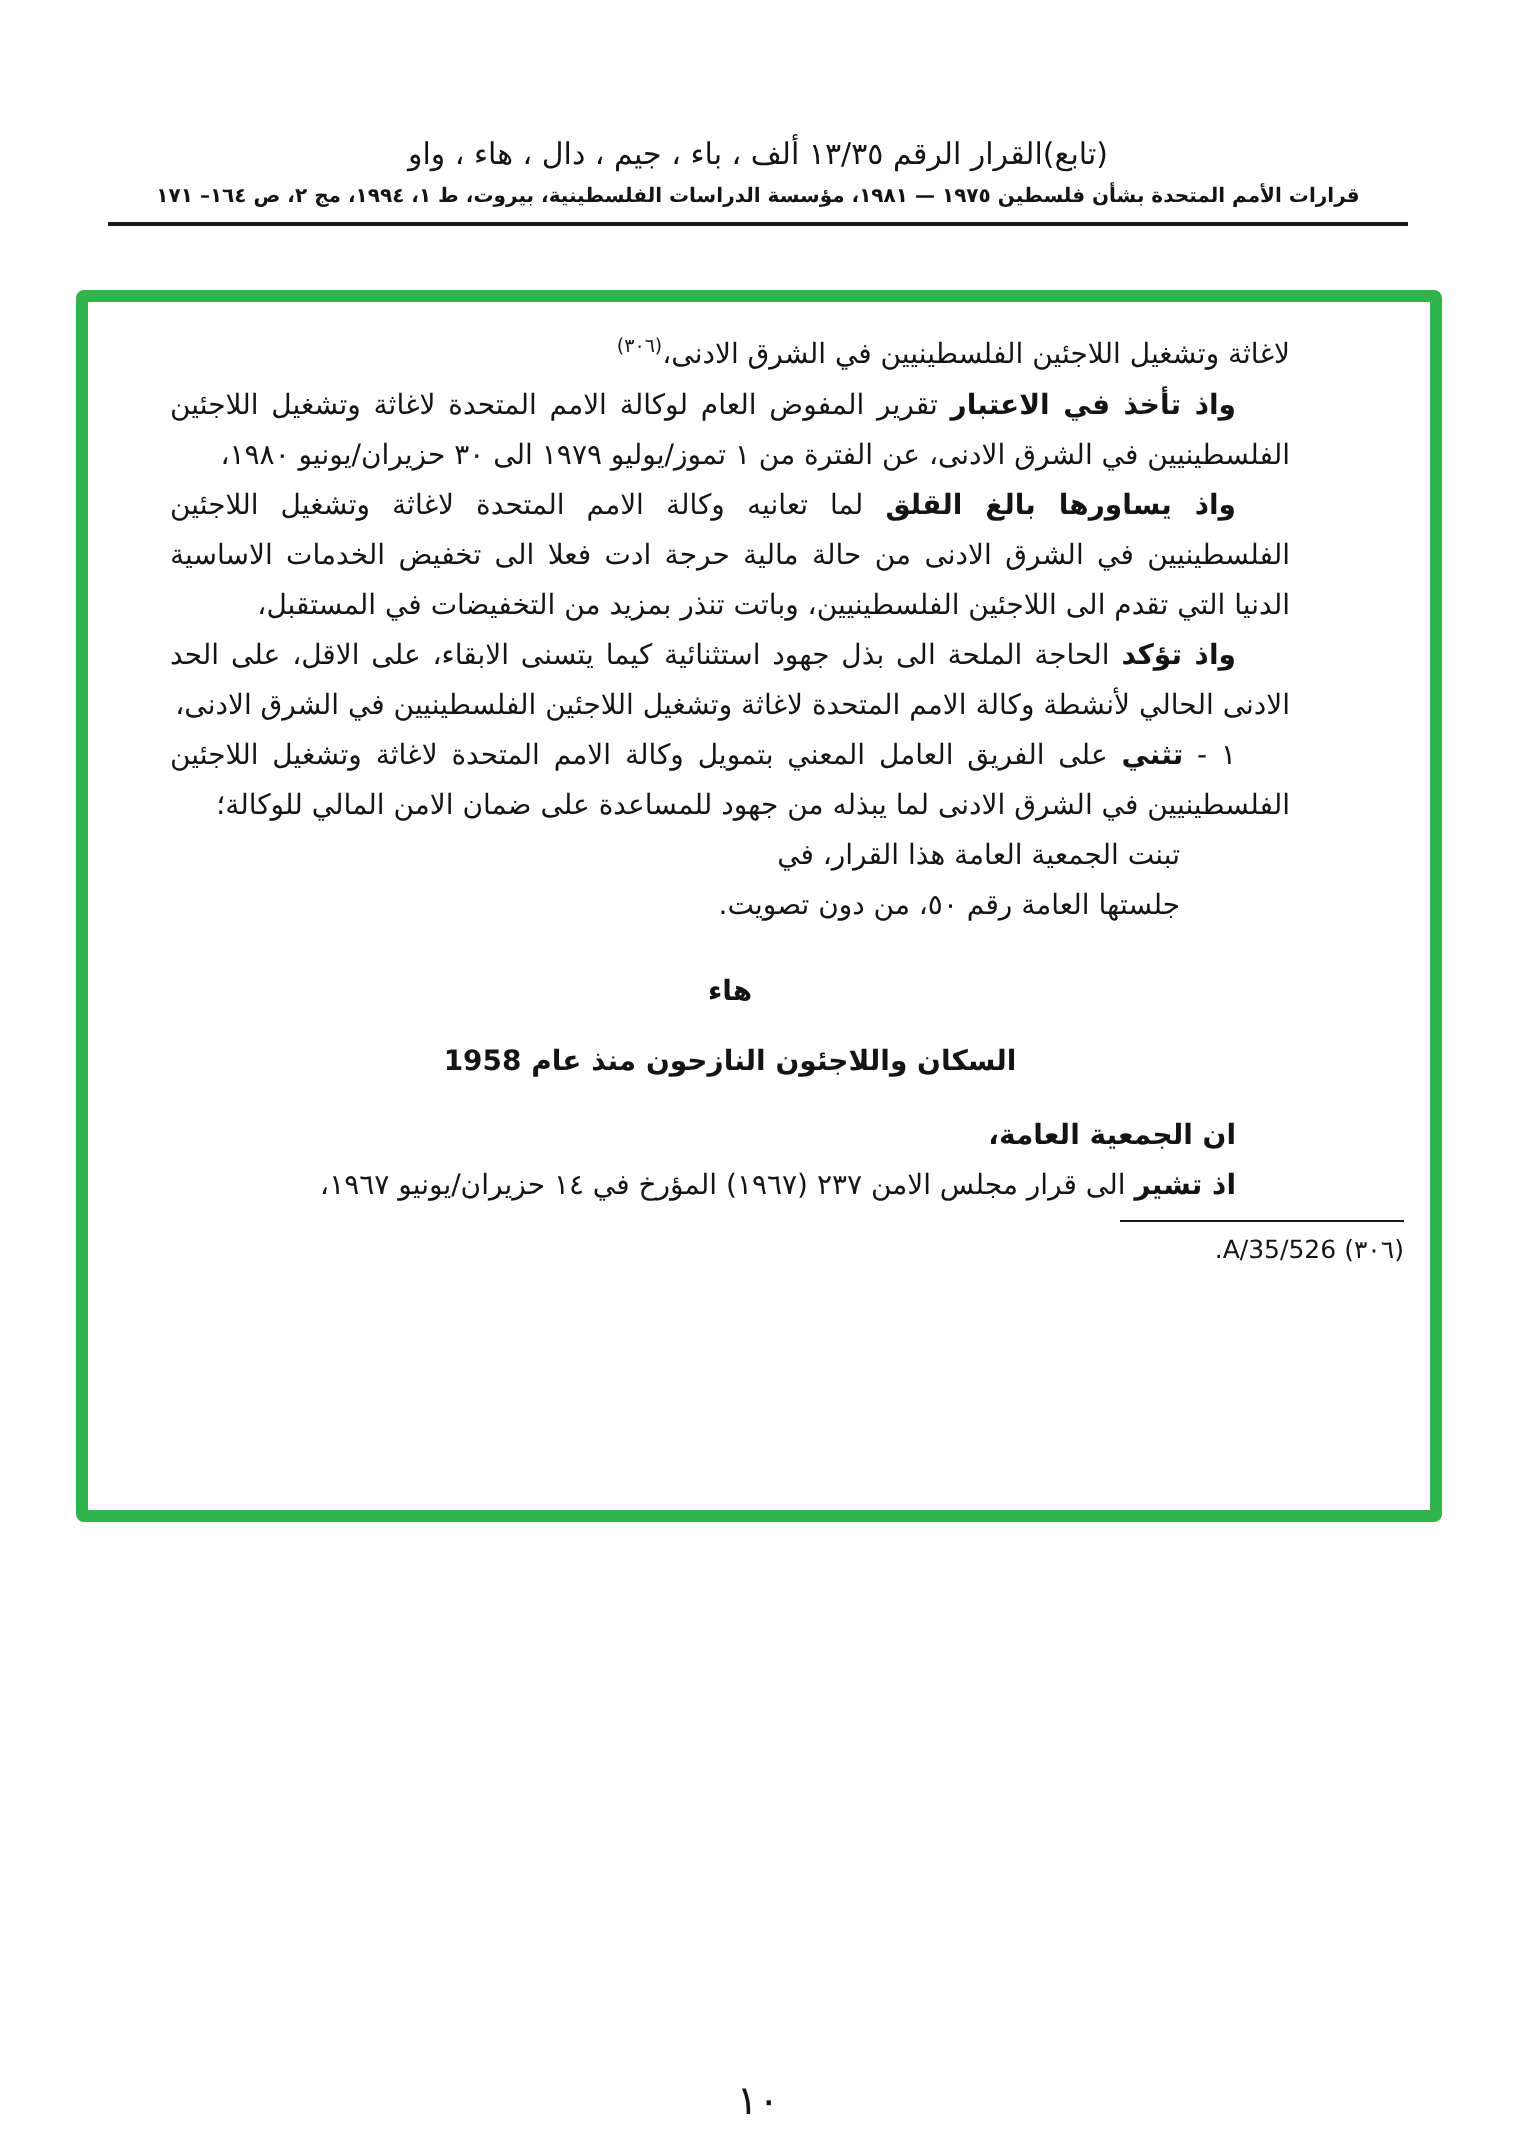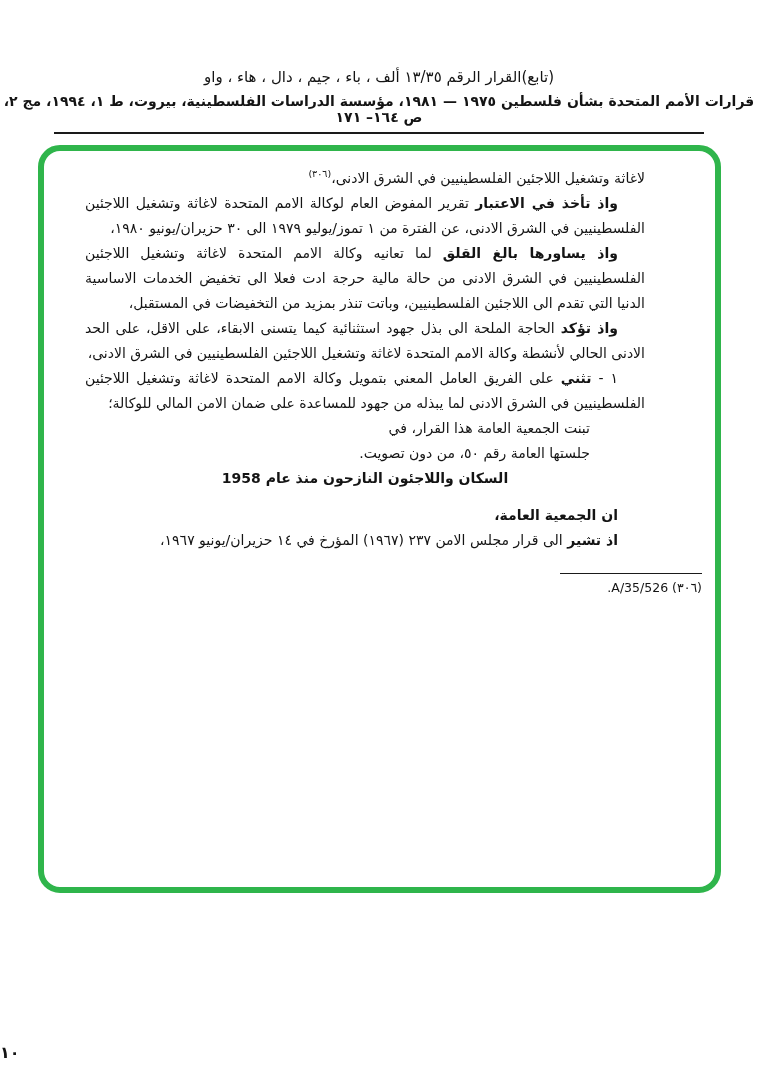--- a/index.html
+++ b/index.html
@@ -2,44 +2,44 @@
 <html lang="ar" style="--frame-color: #2fb54b;"><head>
 <meta charset="utf-8">
 <style>
   html,body{margin:0;padding:0;}
   body{
     width:758px;height:1078px;background:#ffffff;color:#141414;
     font-family:"DejaVu Sans",sans-serif;position:relative;overflow:hidden;
   }
   .doc-header{direction:rtl;text-align:center;padding-top:68px;}
   .doc-title{font-size:15px;font-weight:normal;}
-  .doc-source{font-size:14px;font-weight:bold;margin-top:7px;}
+  .doc-source{font-size:10px;font-weight:bold;margin-top:7px;}
   .header-rule{width:650px;border-top:2px solid #1a1a1a;margin:7px auto 0 auto;height:0;}
   .frame{
-    position:absolute;left:38px;top:145px;width:683px;height:748px;
-    border:6px solid var(--frame-color,#2fb54b);border-radius:22px;
+    position:absolute;left:38px;top:145px;width:683px;height:616px;
+    border:6px solid var(--frame-color,#2fb54b);border-radius:4px;
     box-sizing:border-box;background:transparent;
   }
   .content{
     direction:rtl;padding:10px 70px 0 41px;
     font-size:14px;line-height:25px;text-align:justify;
   }
   .para{margin:0;}
   .indent{text-indent:27px;}
   b{font-weight:bold;}
   .fn-ref{font-size:9.5px;}
   .closing{margin:0 55px 0 0;width:238px;text-align:right;}
   .section-letter{margin:18px 0 10px 0;text-align:center;font-weight:bold;text-indent:0;}
   .section-title{margin:0 0 12px 0;text-align:center;font-weight:bold;text-indent:0;}
-  .footnote-block{margin-top:20px;direction:rtl;}
+  .footnote-block{margin-top:4px;direction:rtl;}
   .footnote-rule{width:142px;border-top:1.5px solid #1a1a1a;margin-right:-57px;height:0;}
   .footnote-text{font-size:12.5px;line-height:20px;margin:4px -57px 0 0;text-align:right;}
   .page-number{
-    position:absolute;left:0;right:0;bottom:16px;text-align:left;
-    font-size:16px;font-weight:bold;
+    position:absolute;left:0;right:0;bottom:16px;text-align:center;
+    font-size:20px;font-weight:normal;
   }
 </style>
 </head>
 <body>
 
 <div class="doc-header">
   <div class="doc-title">(تابع)القرار الرقم ١٣/٣٥ ألف ، باء ، جيم ، دال ، هاء ، واو</div>
   <div class="doc-source">قرارات الأمم المتحدة بشأن فلسطين ١٩٧٥ — ١٩٨١، مؤسسة الدراسات الفلسطينية، بيروت، ط ١، ١٩٩٤، مج ٢، ص ١٦٤– ١٧١</div>
   <div class="header-rule"></div>
 </div>
@@ -55,20 +55,21 @@
 
     <p class="para indent"><b>واذ تؤكد</b><span> الحاجة الملحة الى بذل جهود استثنائية كيما يتسنى الابقاء، على الاقل، على الحد الادنى الحالي لأنشطة وكالة الامم المتحدة لاغاثة وتشغيل اللاجئين الفلسطينيين في الشرق الادنى،</span></p>
 
     <p class="para indent"><span>١ - </span><b>تثني</b><span> على الفريق العامل المعني بتمويل وكالة الامم المتحدة لاغاثة وتشغيل اللاجئين الفلسطينيين في الشرق الادنى لما يبذله من جهود للمساعدة على ضمان الامن المالي للوكالة؛</span></p>
 
 
 
 
     <p class="para closing">تبنت الجمعية العامة هذا القرار، في جلستها العامة رقم ٥٠، من دون تصويت.</p>
 
+    <p class="para section-letter">هاء</p>
 
     <p class="para section-title">السكان واللاجئون النازحون منذ عام 1958</p>
 
     <p class="para indent"><b>ان الجمعية العامة،</b></p>
 
     <p class="para indent"><b>اذ تشير</b><span> الى قرار مجلس الامن ٢٣٧ (١٩٦٧) المؤرخ في ١٤ حزيران/يونيو ١٩٦٧،</span></p>
 
     <div class="footnote-block">
       <div class="footnote-rule"></div>
       <div class="footnote-text">(٣٠٦) A/35/526.</div>

